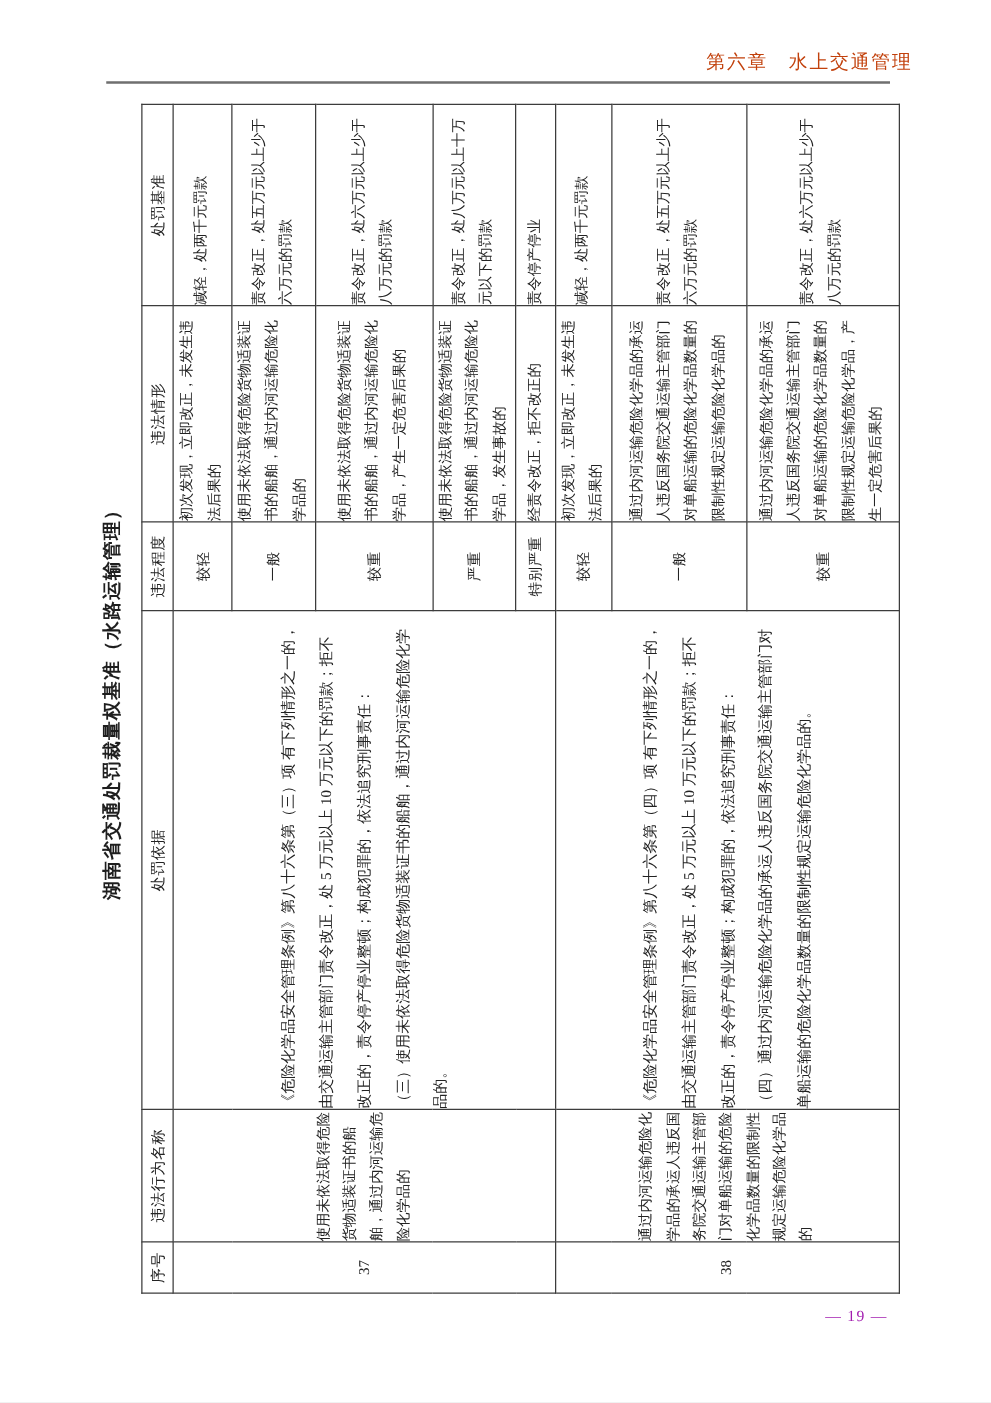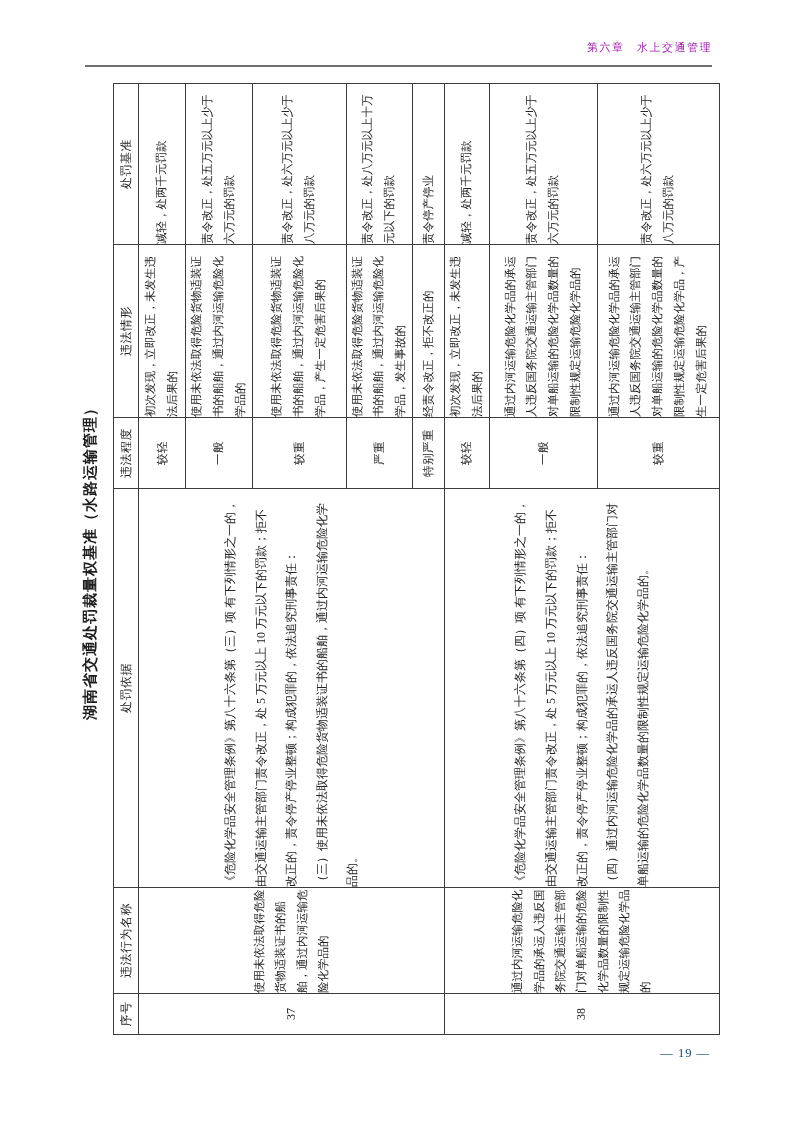--- a/index.html
+++ b/index.html
@@ -7,24 +7,24 @@
     position:relative;
     width:793px;height:1122px;
     background:#ffffff;
     overflow:hidden;
     font-family:"Liberation Serif","DejaVu Serif",serif;
     color:#1e1e1e;
     margin:0 auto;
   }
   .chapter-header{
     position:absolute;
-    top:40px;right:81px;
-    font-size:11px;
+    top:40px;right:63px;
+    font-size:15px;
     letter-spacing:1.5px;
-    color:#a21caf;
+    color:#c2410c;
   }
   .header-rule{
     position:absolute;
     top:65px;left:85px;
     width:627px;height:2px;
     background:#6f6f6f;
   }
   
   .title-wrap{
     position:absolute;left:76px;top:85px;width:28px;height:950px;
@@ -88,21 +88,21 @@
   
   tr.hdr{height:25px;}
   tr.r37-1{height:47px;} tr.r37-2{height:66px;} tr.r37-3{height:94px;}
   tr.r37-4{height:59px;} tr.r37-5{height:32px;}
   tr.r38-1{height:43px;} tr.r38-2{height:108px;} tr.r38-3{height:122px;}
   .page-number{
     position:absolute;
     top:1046px;right:83px;
     font-size:12.5px;
     letter-spacing:1px;
-    color:#0c4a6e;
+    color:#a21caf;
   }
 </style>
 </head>
 <body>
 
 <div class="page">
 
   <div class="chapter-header">第六章　水上交通管理</div>
   <div class="header-rule"></div>
 

